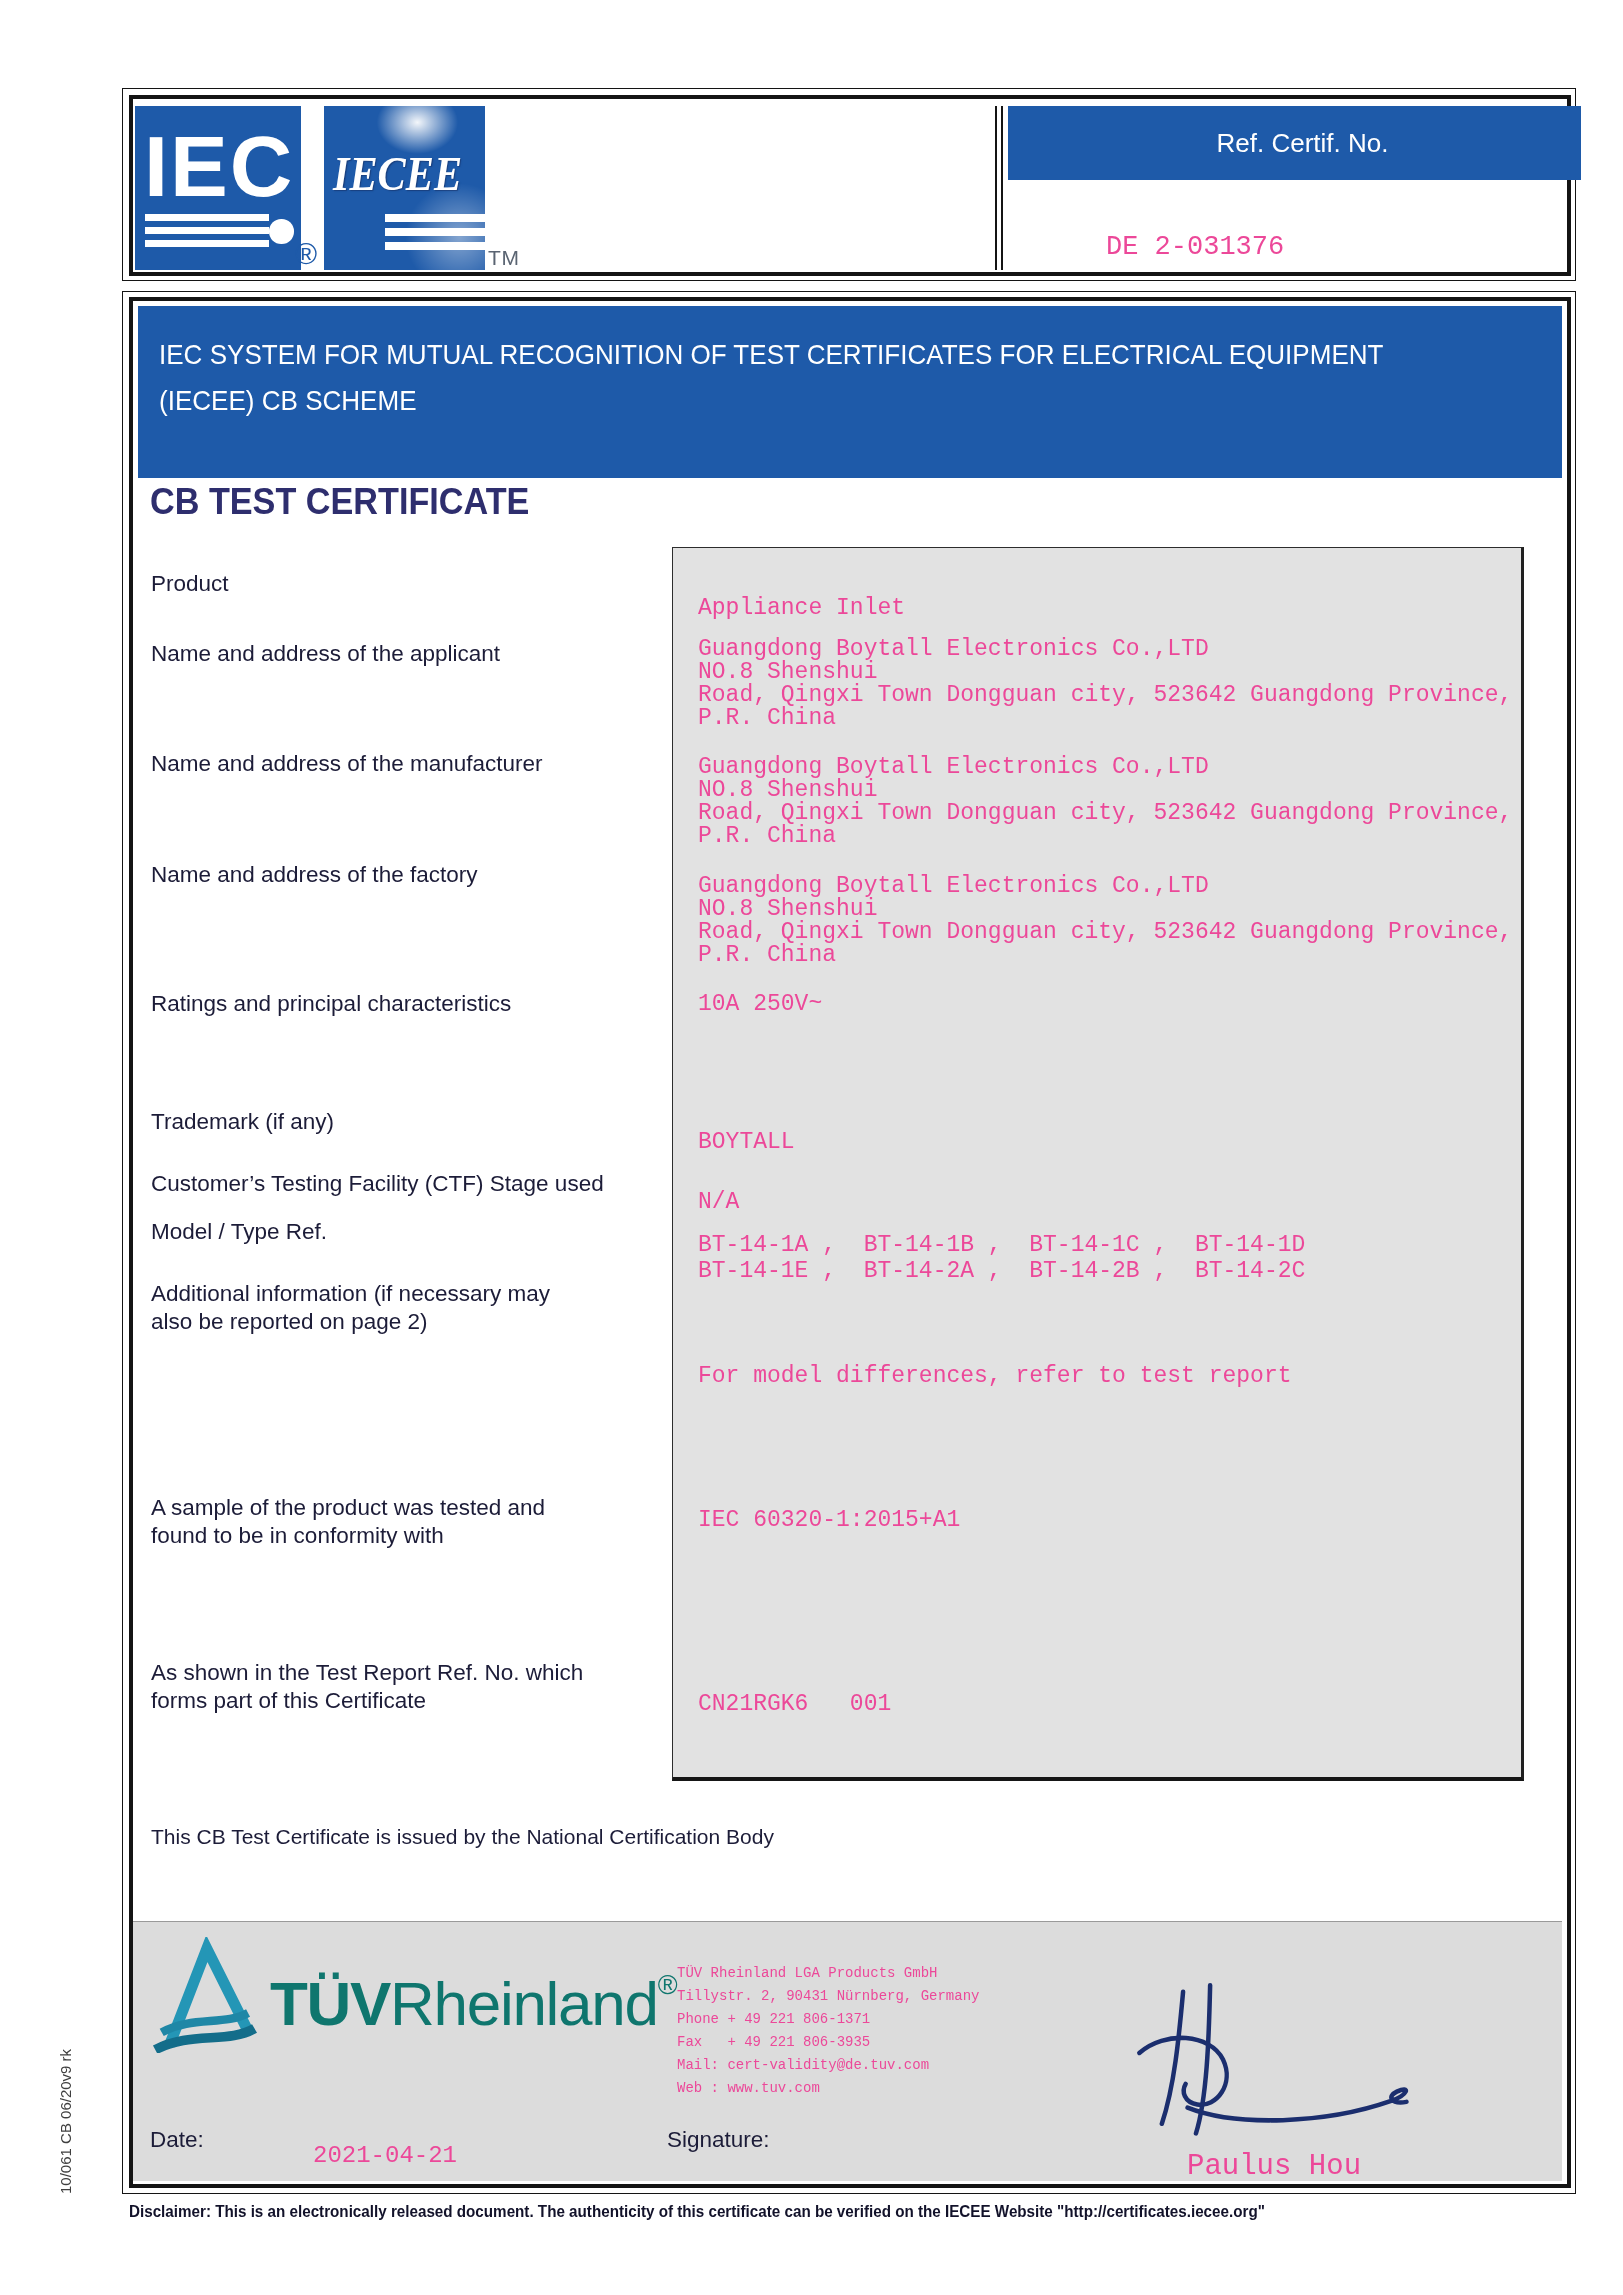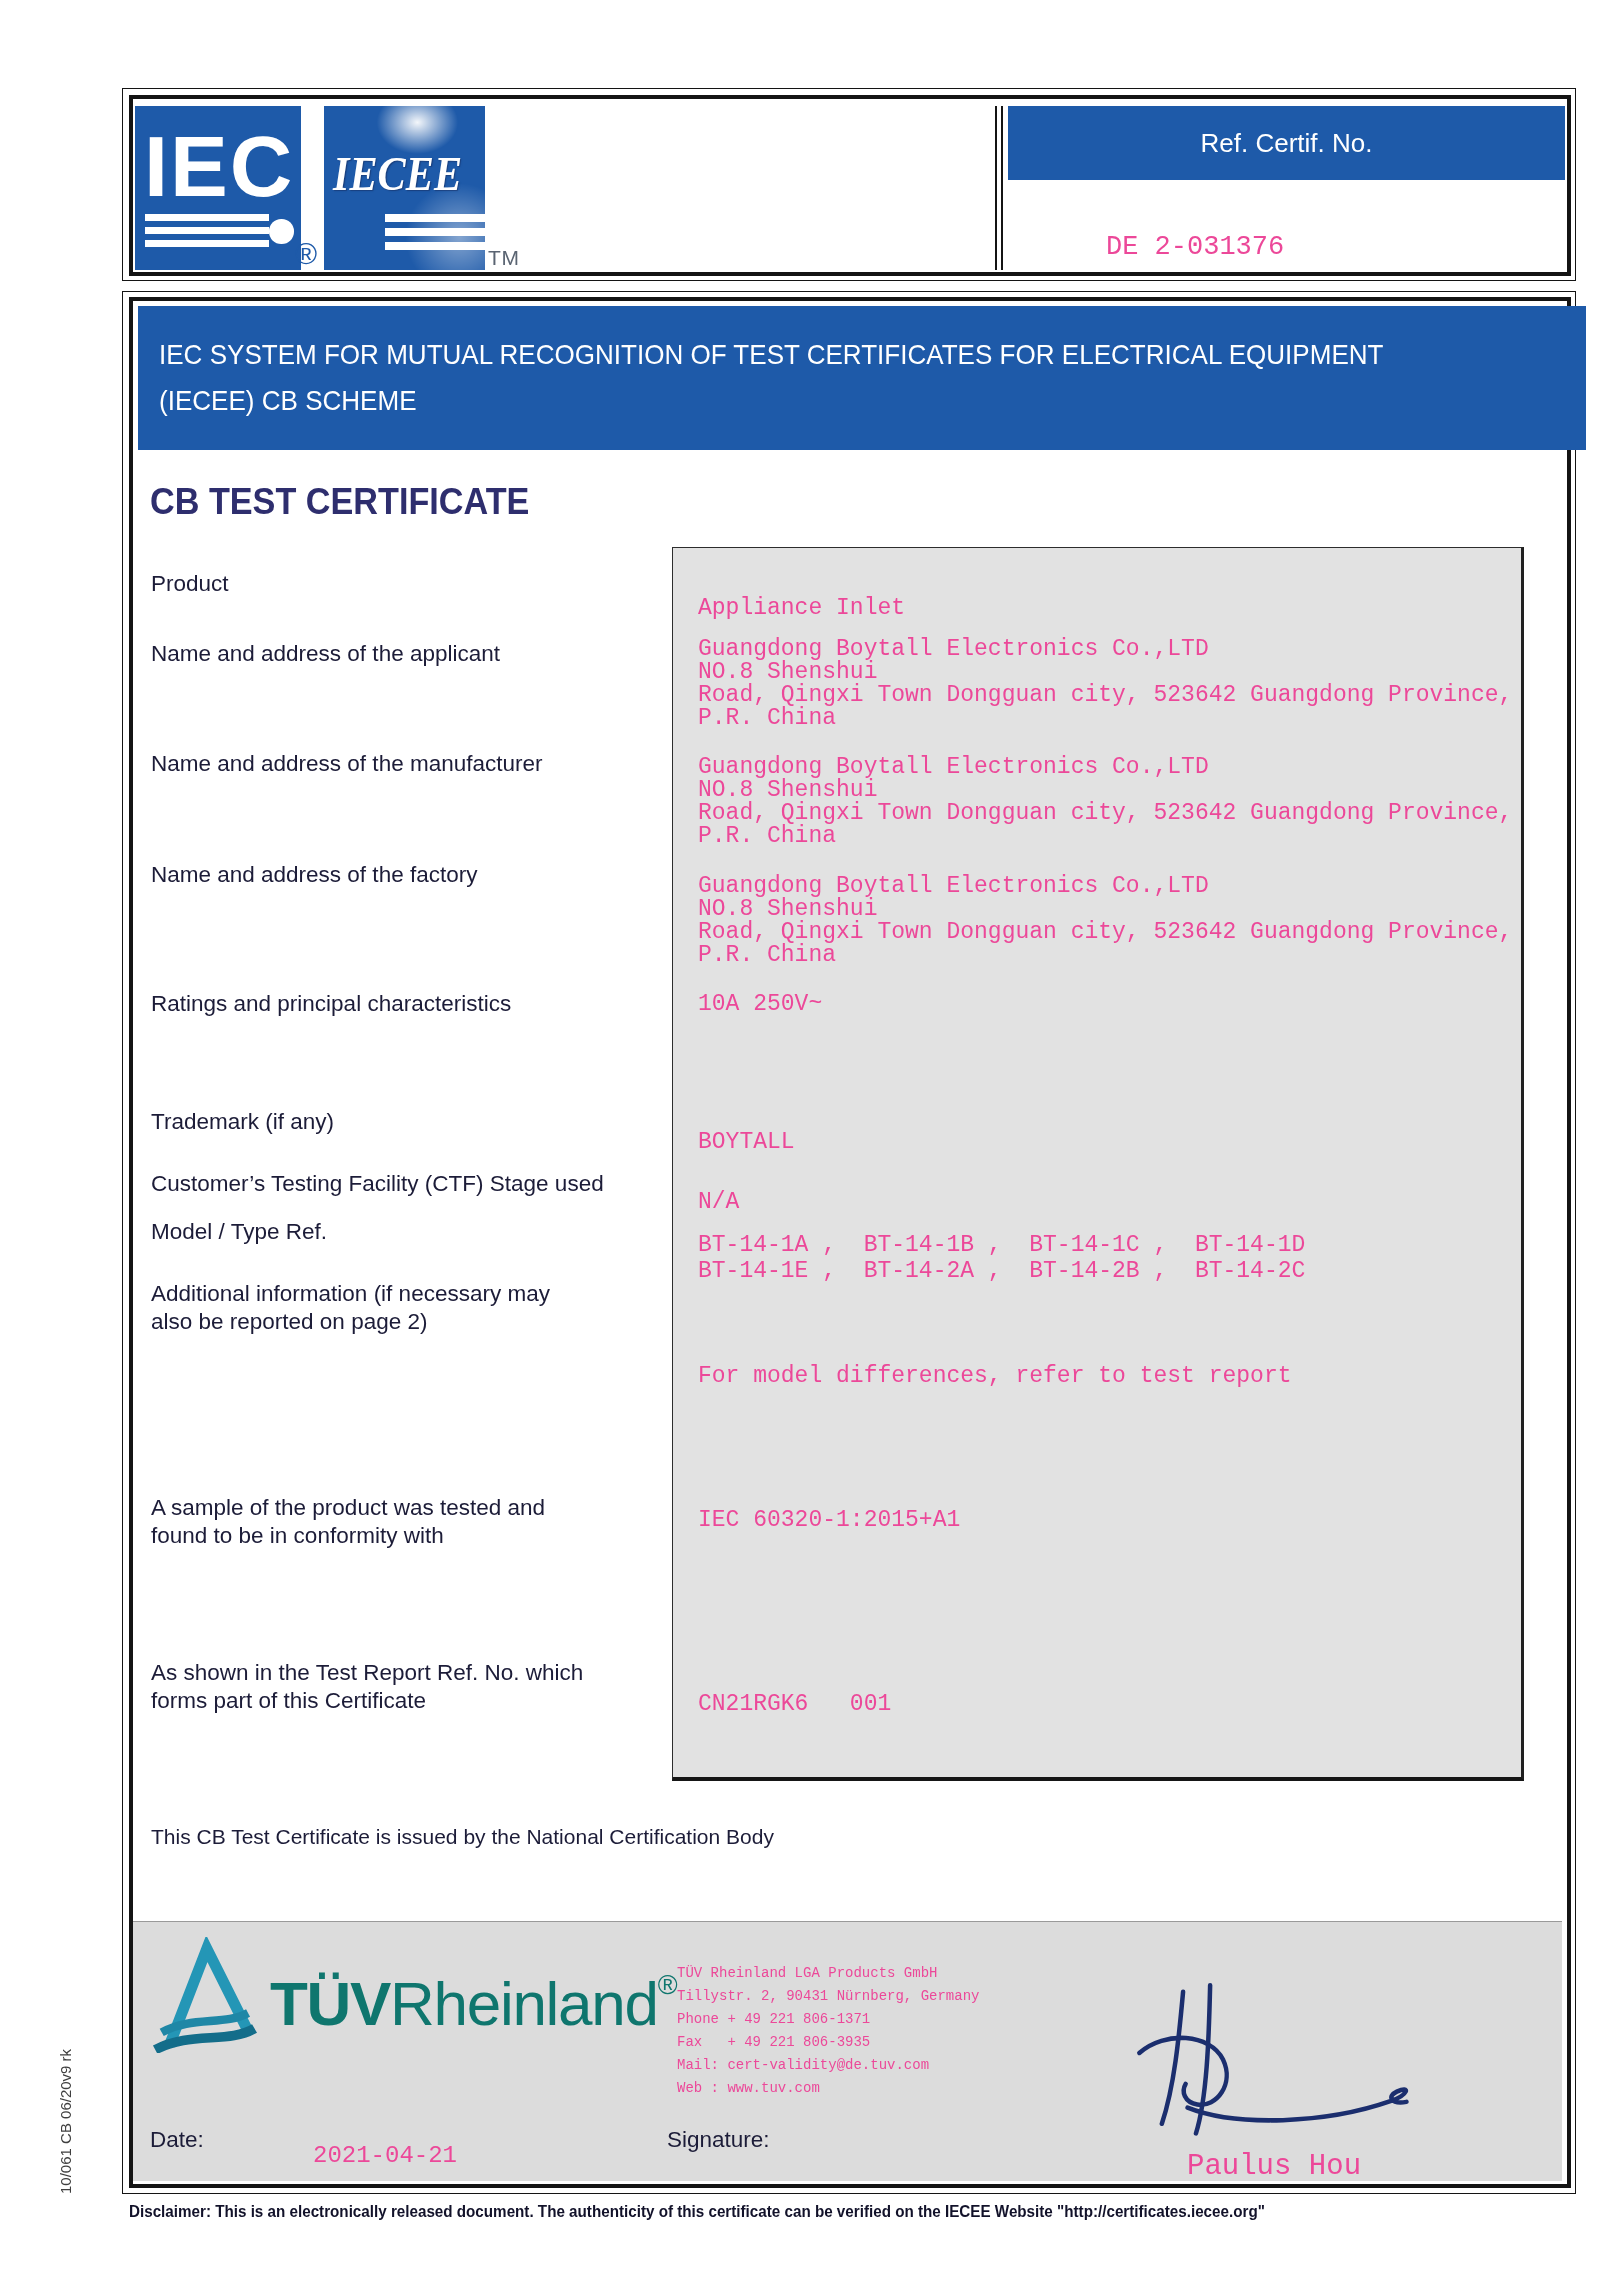--- a/index.html
+++ b/index.html
@@ -19,21 +19,21 @@
   .tm-mark{position:absolute;color:#5a6472;font-size:21px;font-weight:400;letter-spacing:0.6px;}
   .iecee-square{position:absolute;background:#1e5aa9;
       background-image:radial-gradient(ellipse 58px 45px at 58% 10%,rgba(255,255,255,.95),rgba(255,255,255,0) 70%),
                        radial-gradient(circle 77px at 84% 80%,rgba(255,255,255,.45),rgba(255,255,255,0) 70%);}
   .iecee-text{position:absolute;color:#ffffff;font-family:"Liberation Serif",serif;
               font-style:italic;font-weight:bold;font-size:48px;transform:scaleX(.88);transform-origin:left top;
               text-shadow:1.3px 1.3px 1.3px rgba(20,40,90,.55);}
   .iecee-bar{position:absolute;background:#ffffff;height:7.7px;}
   .divider-line{position:absolute;width:1.9px;background:#141414;}
   .ref-band{position:absolute;background:#1e5aa9;color:#ffffff;font-size:26px;
-            display:flex;align-items:center;justify-content:center;}
+            display:flex;align-items:center;justify-content:center;padding-left:16px;}
   .mono{font-family:"Liberation Mono",monospace;color:#ec4899;margin-top:20px;}
   .ref-value{position:absolute;font-size:27px;}
   
   .banner{position:absolute;background:#1e5aa9;}
   .banner-text{position:absolute;color:#ffffff;font-size:28px;line-height:46px;white-space:pre-line;
                transform:scaleX(.93);transform-origin:left top;}
   .title{position:absolute;color:#2e2e6e;font-weight:bold;font-size:36px;letter-spacing:0px;
          transform:scaleX(.95);transform-origin:left top;}
   
   .flabel{position:absolute;left:151px;color:#1c1c38;font-size:22.5px;line-height:28px;white-space:pre-line;}
@@ -84,21 +84,21 @@
   <div class="divider-line" style="left:1001px;top:106px;height:164px;"></div>
 
   <div class="ref-band" style="left:1008px;top:106px;width:557px;height:74px;">
     <span>Ref. Certif. No.</span>
   </div>
   <span class="ref-value mono" style="left:1106px;top:212px;">DE  2-031376</span>
 
   <div class="frame-thin" style="left:122px;top:291px;width:1452px;height:1901px;"></div>
   <div class="frame-thick" style="left:129px;top:297px;width:1434px;height:1883px;"></div>
 
-  <div class="banner" style="left:138px;top:306px;width:1424px;height:144px;padding-left:24px;">
+  <div class="banner" style="left:138px;top:306px;width:1424px;height:172px;">
     <div class="banner-text" style="left:20.6px;top:26px;">IEC SYSTEM FOR MUTUAL RECOGNITION OF TEST CERTIFICATES FOR ELECTRICAL EQUIPMENT
 (IECEE) CB SCHEME</div>
   </div>
 
   <div class="title" style="left:150px;top:481px;">CB TEST CERTIFICATE</div>
 
   <div class="value-box" style="left:672px;top:547px;width:848px;height:1229px;"></div>
 
   <div class="flabel" style="top:570px;">Product</div>
   <div class="flabel" style="top:640px;">Name and address of the applicant</div>

